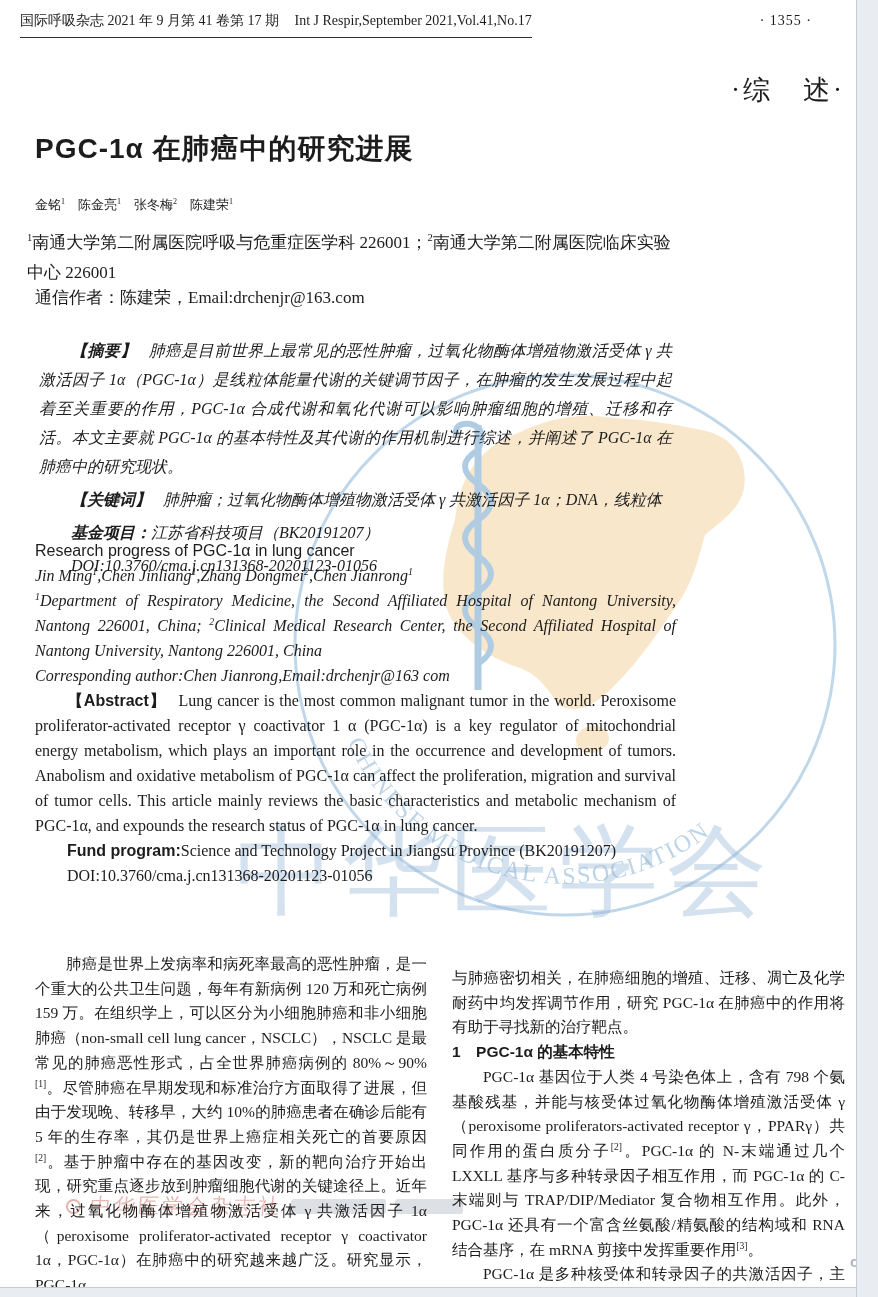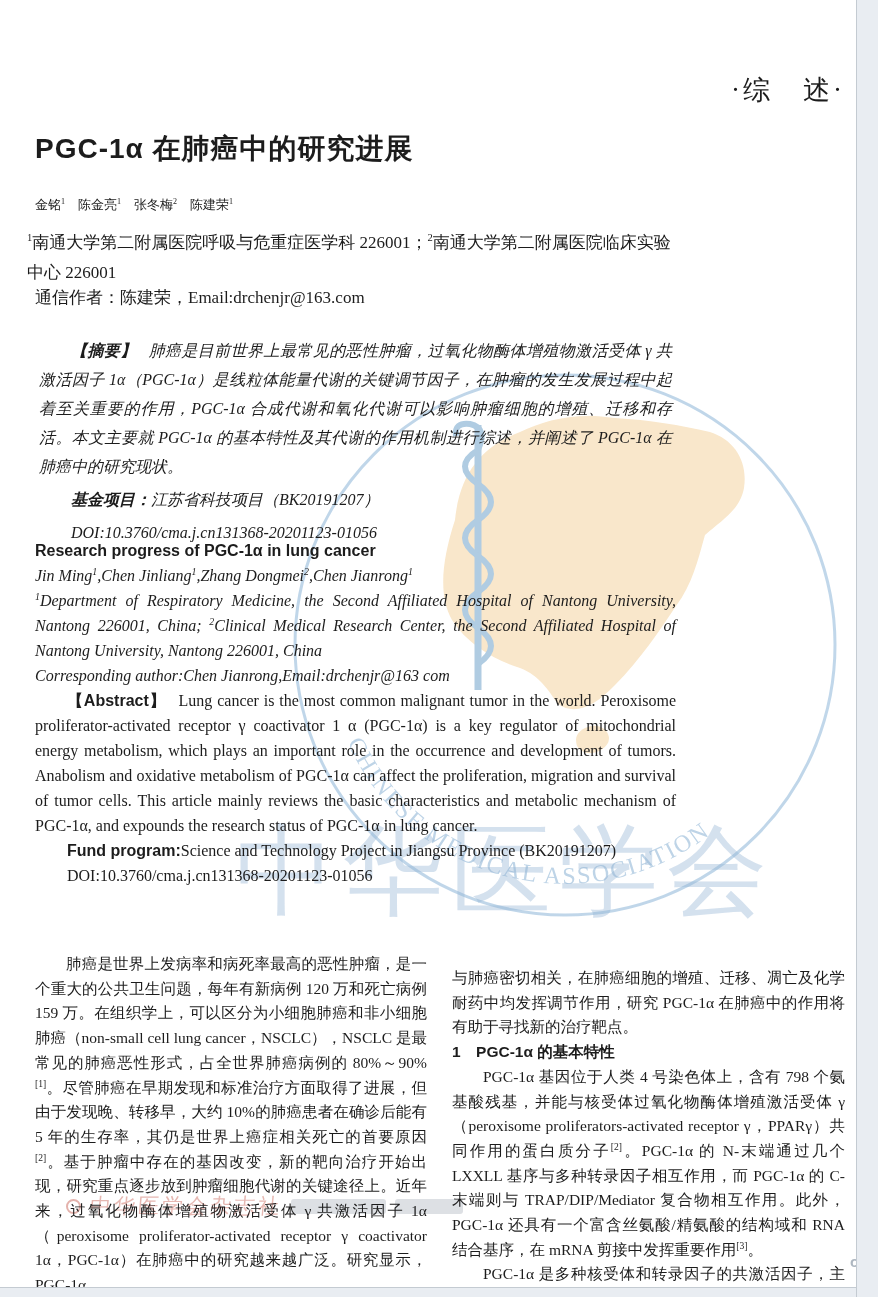--- a/index.html
+++ b/index.html
@@ -29,21 +29,21 @@
 
   .abstract-cn{position:absolute;left:35px;top:332px;width:641px;font-size:16px;
                line-height:29px;text-align:justify;z-index:2;}
   .abstract-cn p{margin:4px;text-indent:2em;font-style:italic;}
   .label-b{font-family:"Liberation Sans","DejaVu Sans",sans-serif;font-weight:bold;margin-right:12px;}
   .label-tight{font-family:"Liberation Sans","DejaVu Sans",sans-serif;font-weight:bold;}
 
   .en-block{position:absolute;left:35px;top:538px;width:641px;font-size:16px;
             line-height:25px;text-align:justify;z-index:2;}
   .en-block p{margin:0;}
-  .en-title{font-weight:bold;font-family:"Liberation Sans","DejaVu Sans",sans-serif;font-size:16px;}
+  .en-title{font-weight:normal;font-family:"Liberation Sans","DejaVu Sans",sans-serif;font-size:16px;}
   .en-italic{font-style:italic;}
   .en-indent{text-indent:2em;}
 
   .body-col{position:absolute;top:952px;font-size:15.5px;line-height:24.7px;
             text-align:justify;z-index:2;}
   .col-left{left:35px;width:392px;}
   .col-right{left:452px;width:393px;margin-top:14px;}
   .body-para{text-indent:2em;margin:0;}
   .body-para.noindent{text-indent:0;}
   .body-heading{font-family:"Liberation Sans","DejaVu Sans",sans-serif;font-weight:bold;
@@ -88,30 +88,38 @@
         <path d="M478 450 q10 -22 -8 -26 q-16 -2 -14 12" stroke-width="6"></path>
       </g>
       <path id="wmarc" d="M 335 707 A 238 238 0 0 0 795 707" fill="none"></path>
       <text font-size="24" fill="#b3cde3" letter-spacing="2" font-family="&quot;Liberation Serif&quot;,&quot;DejaVu Serif&quot;,serif">
         <textPath href="#wmarc" startOffset="6%">CHINESE MEDICAL ASSOCIATION</textPath>
       </text>
       <text x="235" y="905" font-size="100" letter-spacing="8" fill="rgba(130,168,205,0.4)" font-family="&quot;Liberation Serif&quot;,&quot;DejaVu Serif&quot;,serif">中华医学会</text>
     </g>
   </svg>
 
+  <div class="header">
+    <span class="header-underline">
+      <span>国际呼吸杂志 2021 年 9 月第 41 卷第 17 期</span>
+      <span class="header-journal-en">Int J Respir,September 2021,Vol.41,No.17</span>
+    </span>
+    <span class="page-number">· 1355 ·</span>
+  </div>
 
   <div class="section-label">·综　述·</div>
 
   <h1 class="title">PGC-1α 在肺癌中的研究进展</h1>
   <div class="authors-cn">金铭<sup>1</sup>　陈金亮<sup>1</sup>　张冬梅<sup>2</sup>　陈建荣<sup>1</sup></div>
   <div class="affils-cn"><sup>1</sup>南通大学第二附属医院呼吸与危重症医学科 226001；<sup>2</sup>南通大学第二附属医院临床实验中心 226001</div>
   <div class="corresponding-cn">通信作者：陈建荣，Email:drchenjr@163.com</div>
 
   <div class="abstract-cn">
     <p><b class="label-b">【摘要】</b><span>肺癌是目前世界上最常见的恶性肿瘤，过氧化物酶体增殖物激活受体 γ 共激活因子 1α（PGC-1α）是线粒体能量代谢的关键调节因子，在肿瘤的发生发展过程中起着至关重要的作用，PGC-1α 合成代谢和氧化代谢可以影响肿瘤细胞的增殖、迁移和存活。本文主要就 PGC-1α 的基本特性及其代谢的作用机制进行综述，并阐述了 PGC-1α 在肺癌中的研究现状。</span></p>
+    <p><b class="label-b">【关键词】</b><span>肺肿瘤；过氧化物酶体增殖物激活受体 γ 共激活因子 1α；DNA，线粒体</span></p>
     <p><b class="label-tight">基金项目：</b><span>江苏省科技项目（BK20191207）</span></p>
     <p>DOI:10.3760/cma.j.cn131368-20201123-01056</p>
   </div>
 
   <div class="en-block">
     <p class="en-title">Research progress of PGC-1α in lung cancer</p>
     <p class="en-italic">Jin Ming<sup>1</sup>,Chen Jinliang<sup>1</sup>,Zhang Dongmei<sup>2</sup>,Chen Jianrong<sup>1</sup></p>
     <p class="en-italic"><sup>1</sup>Department of Respiratory Medicine, the Second Affiliated Hospital of Nantong University, Nantong 226001, China; <sup>2</sup>Clinical Medical Research Center, the Second Affiliated Hospital of Nantong University, Nantong 226001, China</p>
     <p class="en-italic">Corresponding author:Chen Jianrong,Email:drchenjr@163 com</p>
     <p class="en-indent"><b class="label-b">【Abstract】</b><span>Lung cancer is the most common malignant tumor in the world. Peroxisome proliferator-activated receptor γ coactivator 1 α (PGC-1α) is a key regulator of mitochondrial energy metabolism, which plays an important role in the occurrence and development of tumors. Anabolism and oxidative metabolism of PGC-1α can affect the proliferation, migration and survival of tumor cells. This article mainly reviews the basic characteristics and metabolic mechanism of PGC-1α, and expounds the research status of PGC-1α in lung cancer.</span></p>

